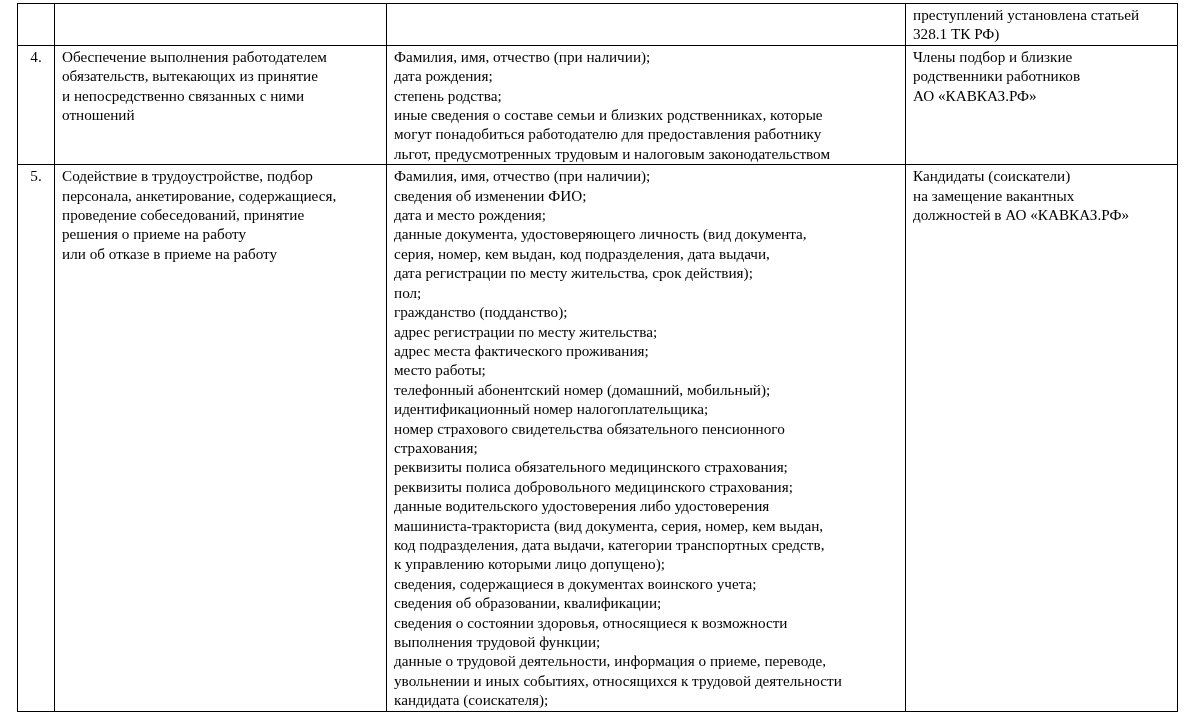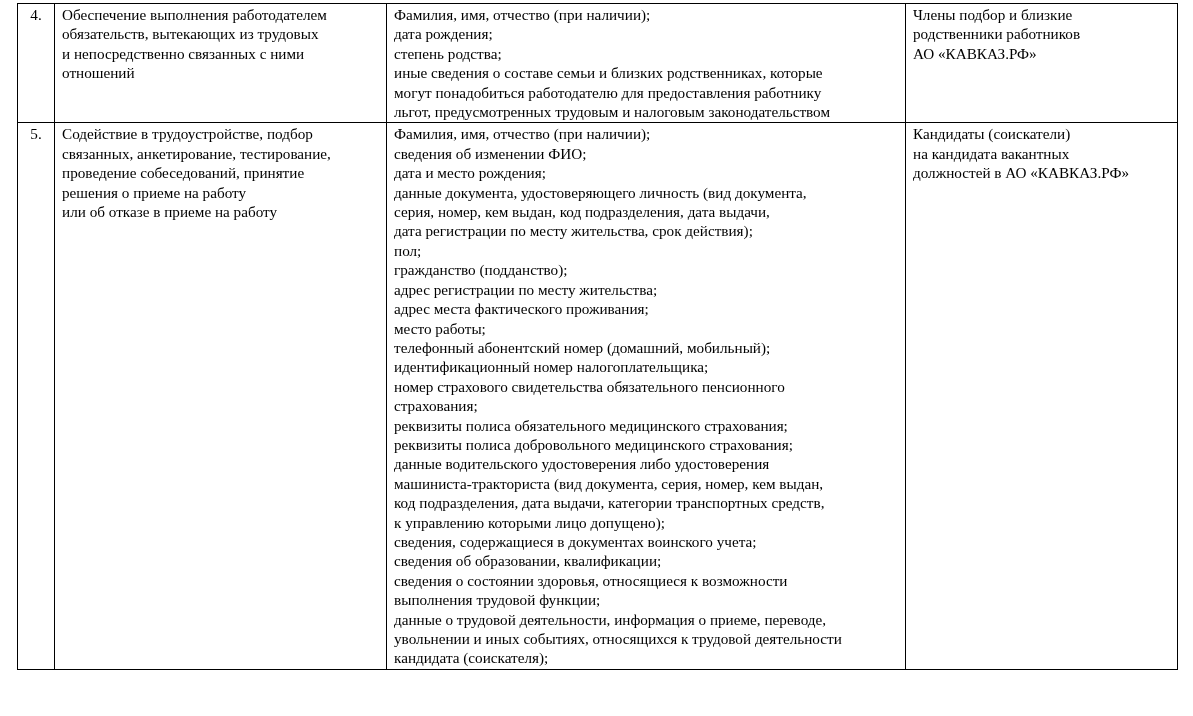--- a/index.html
+++ b/index.html
@@ -46,40 +46,47 @@
 <body>
 
 <table class="doc-table">
   <colgroup>
     <col style="width:37px">
     <col style="width:332px">
     <col style="width:519px">
     <col style="width:272px">
   </colgroup>
   <tbody>
+    <tr class="row-cont">
+      <td class="num-cell"></td>
+      <td></td>
+      <td></td>
+      <td>преступлений установлена статьей
+328.1 ТК РФ)</td>
+    </tr>
     <tr class="row-four">
       <td class="num-cell">4.</td>
       <td>Обеспечение выполнения работодателем
-обязательств, вытекающих из трудовых
+обязательств, вытекающих из принятие
 и непосредственно связанных с ними
 отношений</td>
       <td>Фамилия, имя, отчество (при наличии);
 дата рождения;
 степень родства;
 иные сведения о составе семьи и близких родственниках, которые
 могут понадобиться работодателю для предоставления работнику
 льгот, предусмотренных трудовым и налоговым законодательством</td>
       <td>Члены подбор и близкие
 родственники работников
 АО «КАВКАЗ.РФ»</td>
     </tr>
     <tr class="row-five">
       <td class="num-cell">5.</td>
       <td>Содействие в трудоустройстве, подбор
-связанных, анкетирование, тестирование,
+персонала, анкетирование, содержащиеся,
 проведение собеседований, принятие
 решения о приеме на работу
 или об отказе в приеме на работу</td>
       <td>Фамилия, имя, отчество (при наличии);
 сведения об изменении ФИО;
 дата и место рождения;
 данные документа, удостоверяющего личность (вид документа,
 серия, номер, кем выдан, код подразделения, дата выдачи,
 дата регистрации по месту жительства, срок действия);
 пол;
@@ -98,17 +105,17 @@
 код подразделения, дата выдачи, категории транспортных средств,
 к управлению которыми лицо допущено);
 сведения, содержащиеся в документах воинского учета;
 сведения об образовании, квалификации;
 сведения о состоянии здоровья, относящиеся к возможности
 выполнения трудовой функции;
 данные о трудовой деятельности, информация о приеме, переводе,
 увольнении и иных событиях, относящихся к трудовой деятельности
 кандидата (соискателя);</td>
       <td>Кандидаты (соискатели)
-на кандидата вакантных
+на замещение вакантных
 должностей в АО «КАВКАЗ.РФ»</td>
     </tr>
   </tbody>
 </table>
 
 </body></html>

